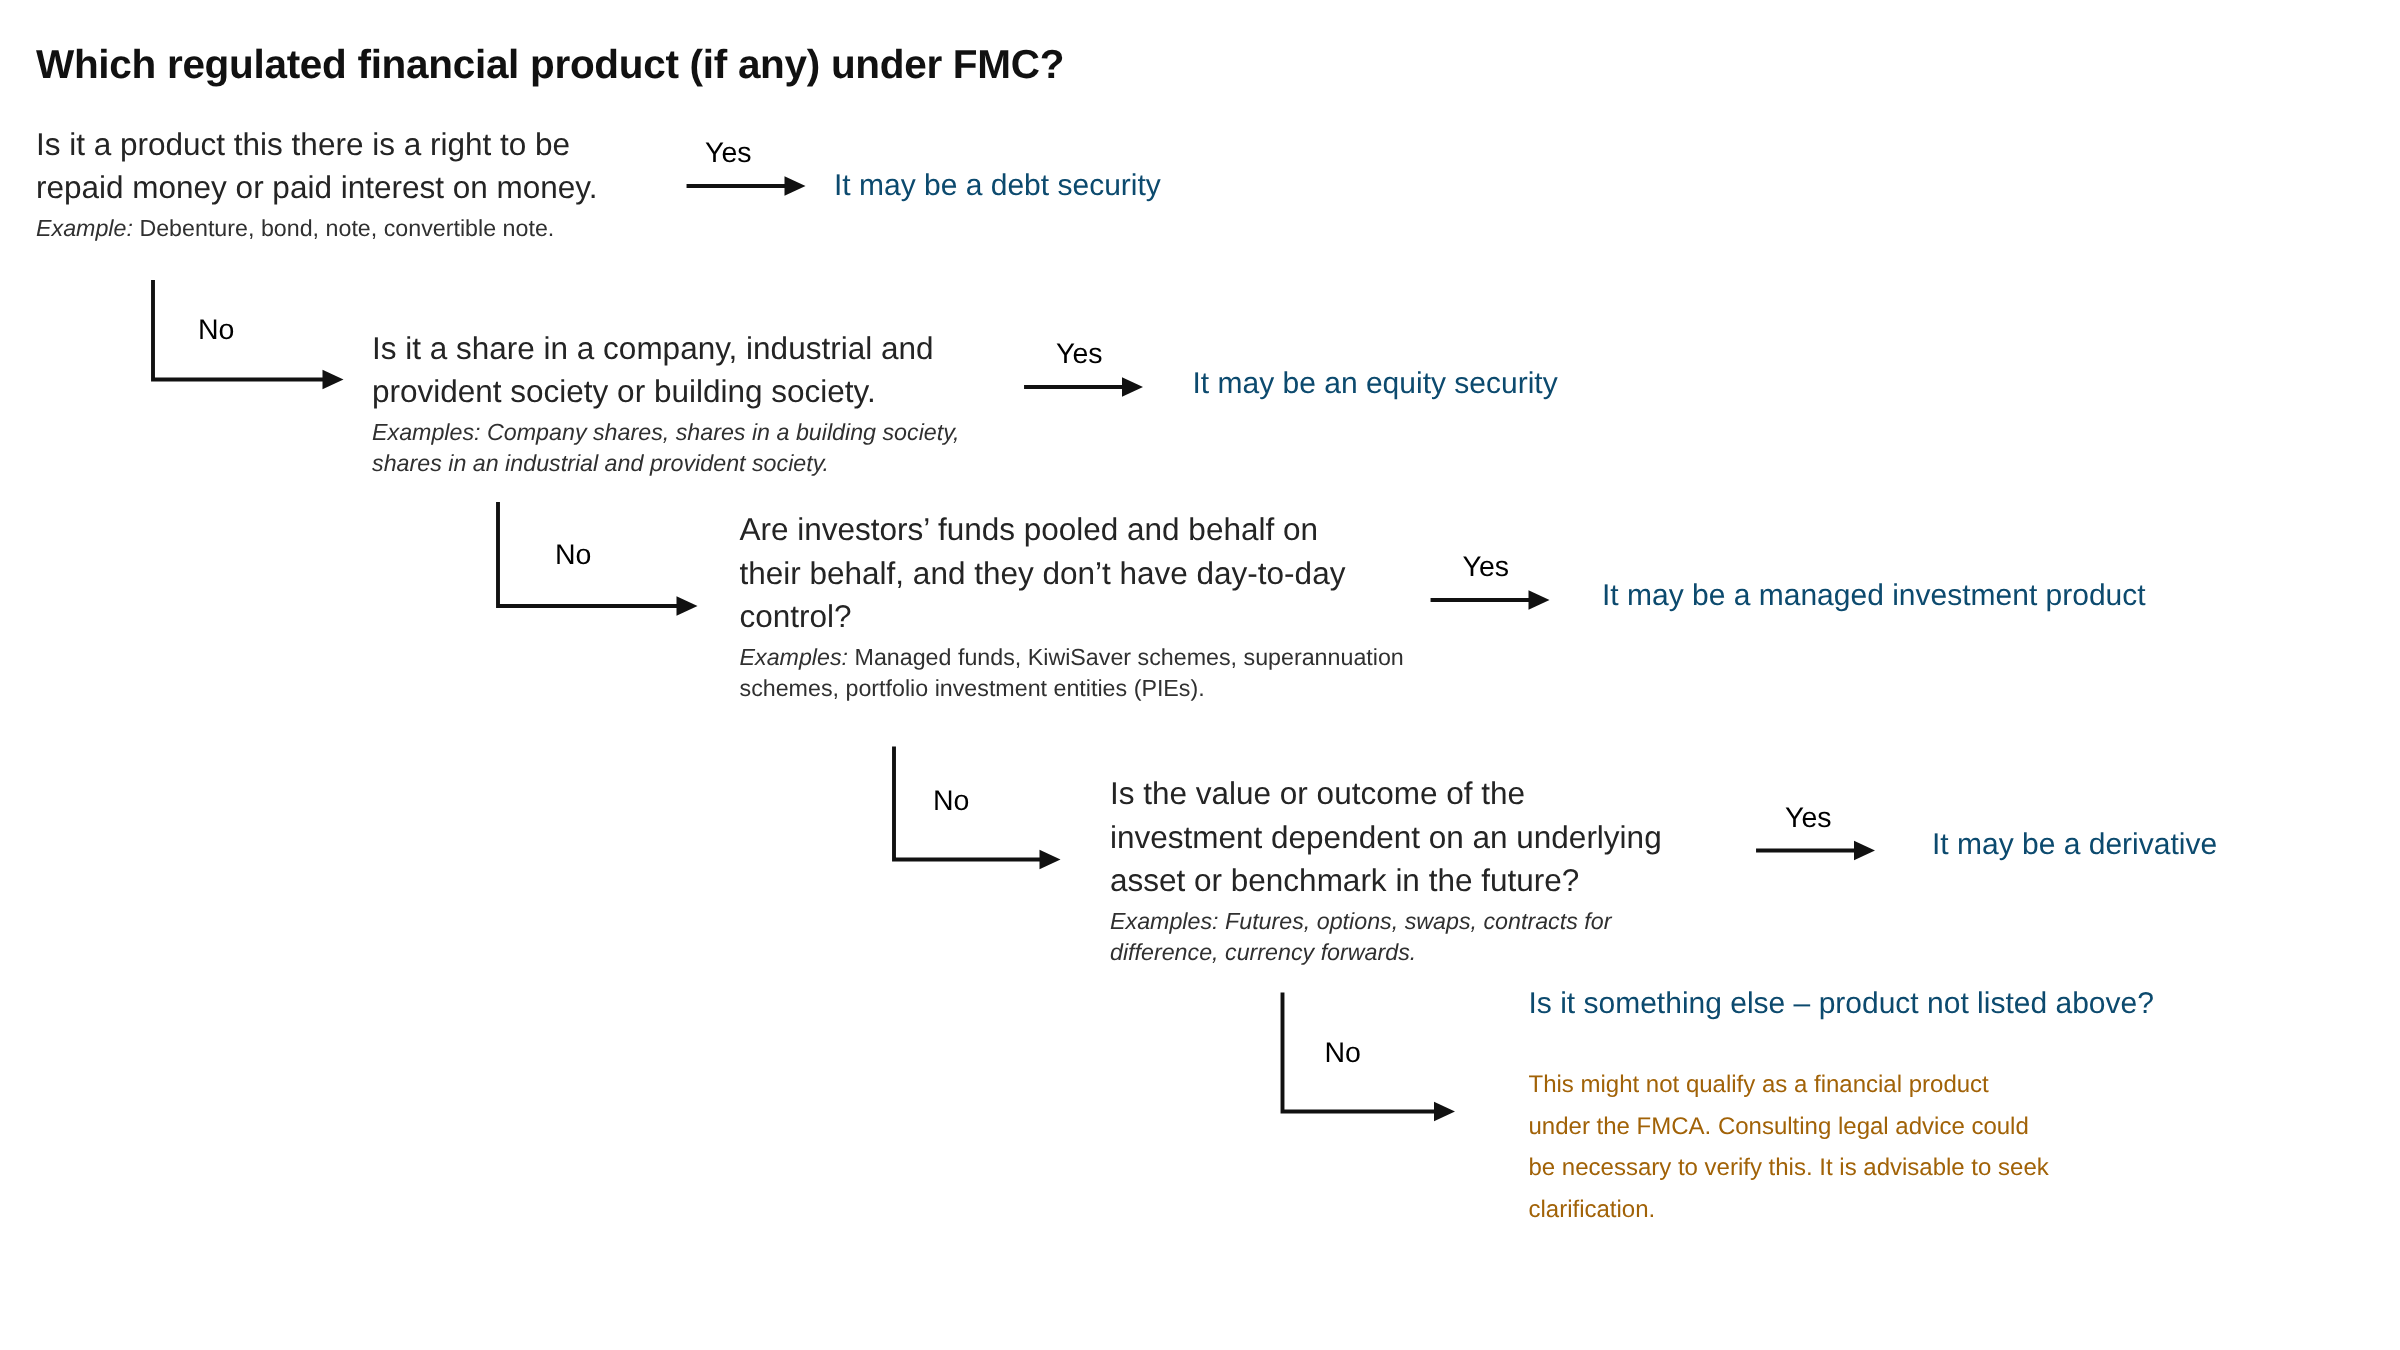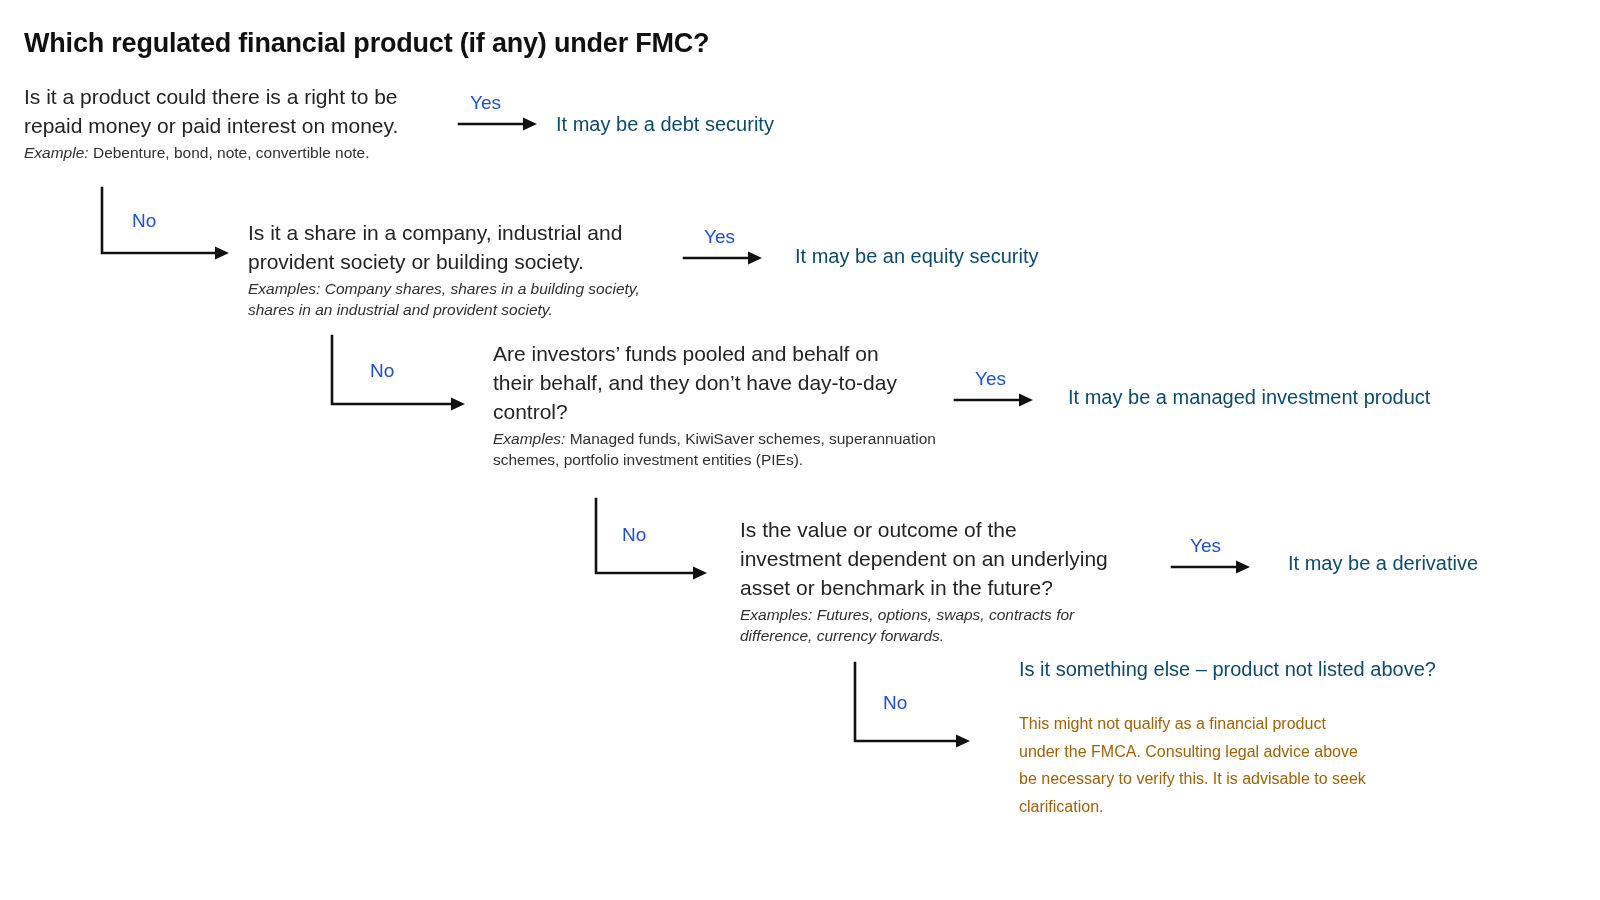--- a/index.html
+++ b/index.html
@@ -47,21 +47,21 @@
 
   .outcome {
     font-size: 20px;
     line-height: 27px;
     color: #0c4a6e;
     white-space: nowrap;
   }
 
   .edge-label {
     font-size: 19px;
-    color: #1d4ed8;
+    color: #000000;
     line-height: 22px;
   }
 
   .arrow-svg { display: block; overflow: visible; }
   .stroke-line {
     stroke: #111111;
     stroke-width: 2.6;
     fill: none;
     stroke-linecap: square;
   }
@@ -75,21 +75,21 @@
 </style>
 </head>
 <body>
 
 <div id="canvas">
 
   <div class="abs page-title" style="left:24px; top:28px;">Which regulated financial product (if any) under FMC?</div>
 
   <div class="abs" style="left:24px; top:82px; width:420px;">
     <div class="q-main">
-      <div>Is it a product could there is a right to be</div>
+      <div>Is it a product this there is a right to be</div>
       <div>repaid money or paid interest on money.</div>
     </div>
     <div class="q-ex"><span class="lead">Example:</span><span> Debenture, bond, note, convertible note.</span></div>
   </div>
 
   <div class="abs" style="left:459px; top:92px;">
     <div class="edge-label" style="position:absolute; left:11px; top:0;">Yes</div>
     <svg class="arrow-svg" width="85" height="60" viewBox="0 0 85 60">
       <line class="stroke-line" x1="0" y1="32" x2="66" y2="32"></line>
       <polygon class="arrow-head" points="64,25.5 78,32 64,38.5"></polygon>
@@ -185,18 +185,18 @@
     </svg>
     <div class="edge-label" style="position:absolute; left:30px; top:31px;">No</div>
   </div>
 
   <div class="abs" style="left:1019px; top:656px; width:500px;">
     <div class="outcome">Is it something else – product not listed above?</div>
   </div>
 
   <div class="abs note-block" style="left:1019px; top:710px; width:500px;">
     <div>This might not qualify as a financial product</div>
-    <div>under the FMCA. Consulting legal advice above</div>
+    <div>under the FMCA. Consulting legal advice could</div>
     <div>be necessary to verify this. It is advisable to seek</div>
     <div>clarification.</div>
   </div>
 
 </div>
 
 </body></html>

